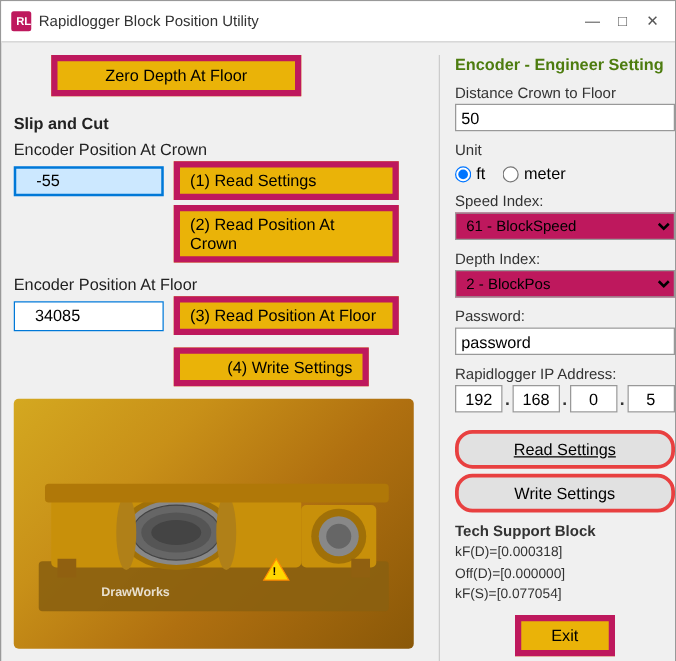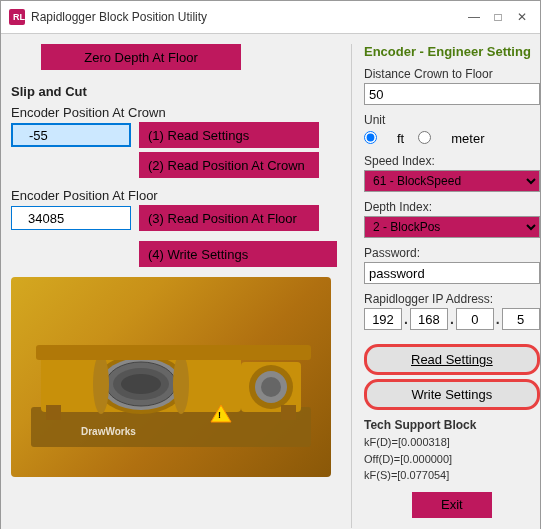--- a/index.html
+++ b/index.html
@@ -83,22 +83,22 @@
       margin-bottom: 6px;
       color: #222;
       font-size: 13px;
     }
 
     .zero-depth-section {
       margin-bottom: 14px;
     }
 
     .btn {
-      background: #be185d;
-      border: 1px solid #be185d;
+      background: #eab308;
+      border: 5px solid #be185d;
       padding: 4px 12px;
       cursor: pointer;
       font-size: 13px;
       color: #000;
       min-height: 26px;
     }
 
     .zero-depth-btn {
       width: 200px;
       margin-left: 30px;
@@ -139,22 +139,22 @@
     }
 
     .action-btn {
       width: 180px;
       text-align: left;
       padding: 3px 8px;
     }
 
     .write-btn {
       margin-left: 128px;
-      width: 198px;
-      text-align: left;
+      width: 156px;
+      text-align: right;
       padding: 3px 8px;
     }
 
     .image-container {
       margin-top: 10px;
       width: 320px;
       height: 200px;
       background: linear-gradient(135deg, #d4a820 0%, #c89018 30%, #b07010 60%, #8a5808 100%);
       border-radius: 4px;
       display: flex;
@@ -199,22 +199,22 @@
 
     .unit-row {
       display: flex;
       align-items: center;
       gap: 14px;
       margin: 4px 0 6px 0;
     }
 
     .radio-group {
       display: flex;
-      align-items: flex-start;
-      gap: 20px;
+      align-items: flex-end;
+      gap: 4px;
     }
 
     .radio-group input[type="radio"] {
       cursor: pointer;
     }
 
     .select-input {
       width: 100%;
       height: 22px;
       border: 1px solid #999;

